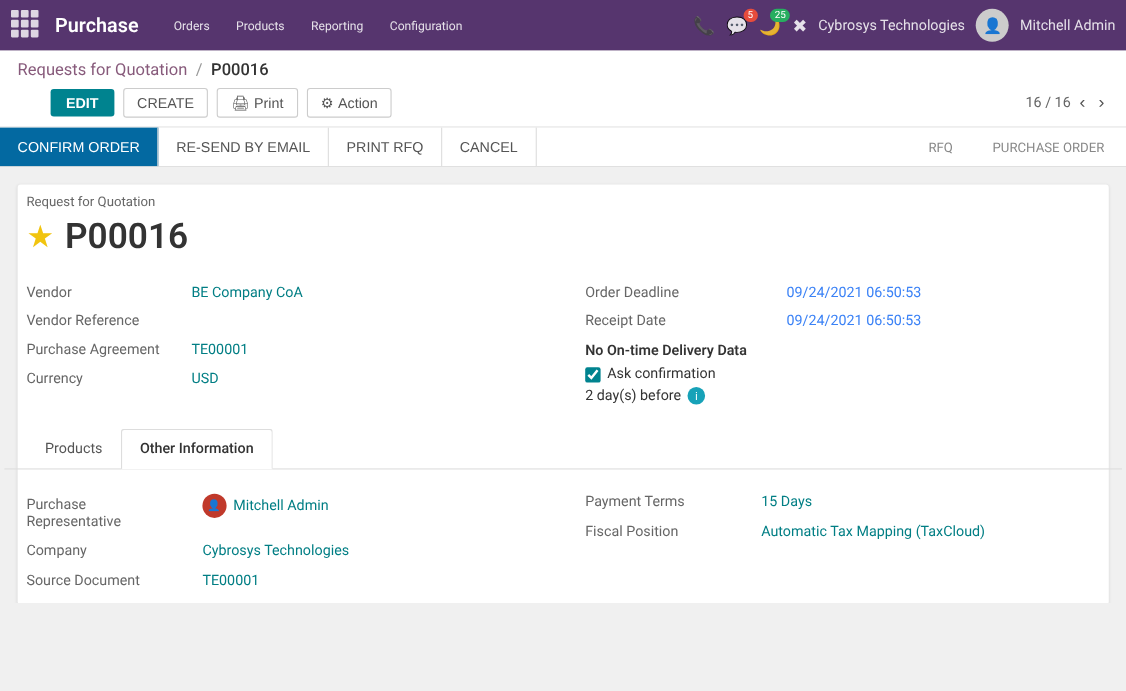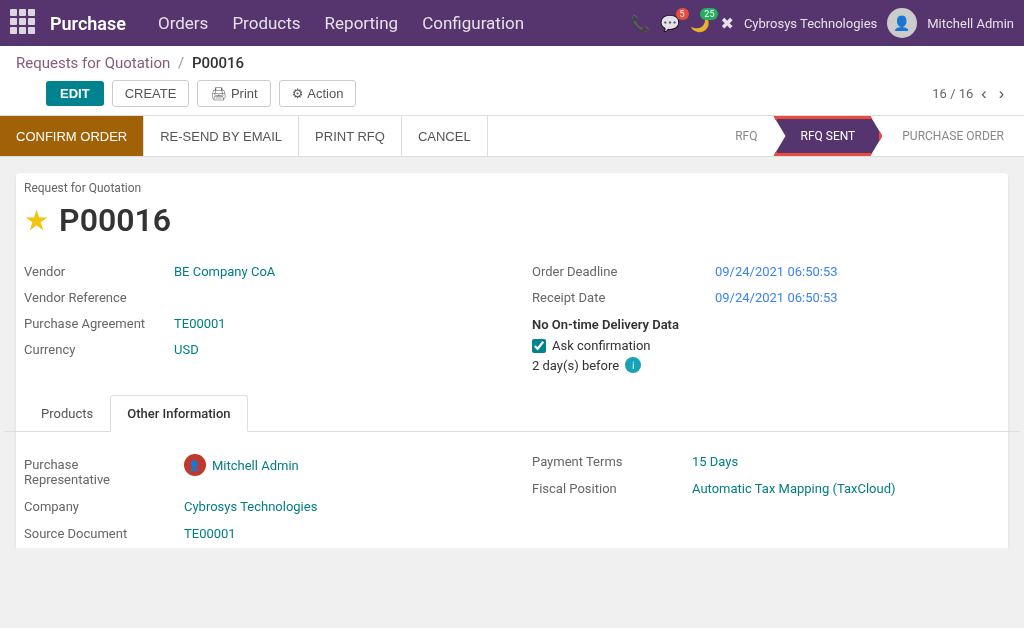--- a/index.html
+++ b/index.html
@@ -16,21 +16,21 @@
       gap: 6px;
     }
     .top-nav .app-grid {
       width: 28px; height: 28px;
       display: grid; grid-template-columns: repeat(3,7px); grid-template-rows: repeat(3,7px);
       gap: 2px; margin-right: 6px;
     }
     .top-nav .app-grid span { background: rgba(255,255,255,0.8); border-radius: 1px; }
     .top-nav .brand { font-size: 18px; font-weight: 600; margin-right: 16px; }
     .top-nav .nav-links { display: flex; gap: 4px; flex: 1; }
-    .top-nav .nav-link { color: rgba(255,255,255,0.85); padding: 4px 10px; border-radius: 3px; cursor: pointer; font-size: 17px; }
+    .top-nav .nav-link { color: rgba(255,255,255,0.85); padding: 4px 10px; border-radius: 3px; cursor: pointer; font-size: 11px; }
     .top-nav .nav-right { display: flex; align-items: center; gap: 10px; }
     .nav-icon { color: rgba(255,255,255,0.85); cursor: pointer; position: relative; font-size: 16px; }
     .nav-badge { position: absolute; top: -6px; right: -8px; background: #e74c3c; color: #fff; font-size: 9px; border-radius: 10px; padding: 1px 4px; }
     .nav-badge.green { background: #27ae60; margin-left: 48px; }
     .company-name { color: rgba(255,255,255,0.85); font-size: 13px; }
     .user-avatar { width: 30px; height: 30px; border-radius: 50%; background: #ccc; overflow: hidden; display: flex; align-items: center; justify-content: center; }
     .user-name { color: rgba(255,255,255,0.85); font-size: 13px; }
 
     
     .page-header { background: #fff; border-bottom: 1px solid #ddd; padding: 8px 16px; }
@@ -47,21 +47,21 @@
     
     .status-bar {
       background: #fff;
       border-bottom: 1px solid #ddd;
       display: flex;
       align-items: stretch;
       padding: 0;
       gap: 0;
     }
     .status-btn { padding: 10px 16px; cursor: pointer; border: none; background: none; font-size: 13px; color: #555; font-weight: 500; border-right: 1px solid #ddd; }
-    .status-btn.primary { background: #a16207; color: #fff; }
+    .status-btn.primary { background: #0369a1; color: #fff; }
     .status-spacer { flex: 1; }
     .status-steps { display: flex; align-items: center; }
     .step { padding: 10px 20px; font-size: 12px; color: #888; cursor: pointer; position: relative; }
     .step.active { background: #56356e; color: #fff; clip-path: polygon(0 0, calc(100% - 12px) 0, 100% 50%, calc(100% - 12px) 100%, 0 100%, 12px 50%); padding: 10px 24px; border: 3px solid #e74c3c; }
     .step.active:first-child { clip-path: polygon(0 0, calc(100% - 12px) 0, 100% 50%, calc(100% - 12px) 100%, 0 100%); }
     .step-rfq { color: #888; font-size: 12px; padding: 10px 16px; }
 
     
     .main-content { padding: 16px; background: #f0f0f0; min-height: calc(100vh - 140px); }
     .card { background: #fff; border-radius: 3px; box-shadow: 0 1px 3px rgba(0,0,0,0.1); padding: 8px; }
@@ -174,21 +174,20 @@
   </div>
 
   <div class="status-bar">
     <button class="status-btn primary">CONFIRM ORDER</button>
     <button class="status-btn">RE-SEND BY EMAIL</button>
     <button class="status-btn">PRINT RFQ</button>
     <button class="status-btn">CANCEL</button>
     <div class="status-spacer"></div>
     <div class="status-steps">
       <span class="step step-rfq">RFQ</span>
-      <span class="step active" style="outline: rgb(231, 76, 60) solid 3px; outline-offset: -2px;">RFQ SENT</span>
       <span class="step">PURCHASE ORDER</span>
     </div>
   </div>
 
   <div class="content-area">
     <div class="main-content">
       <div class="card">
 
         <div class="record-label">Request for Quotation</div>
         <div class="record-title">

